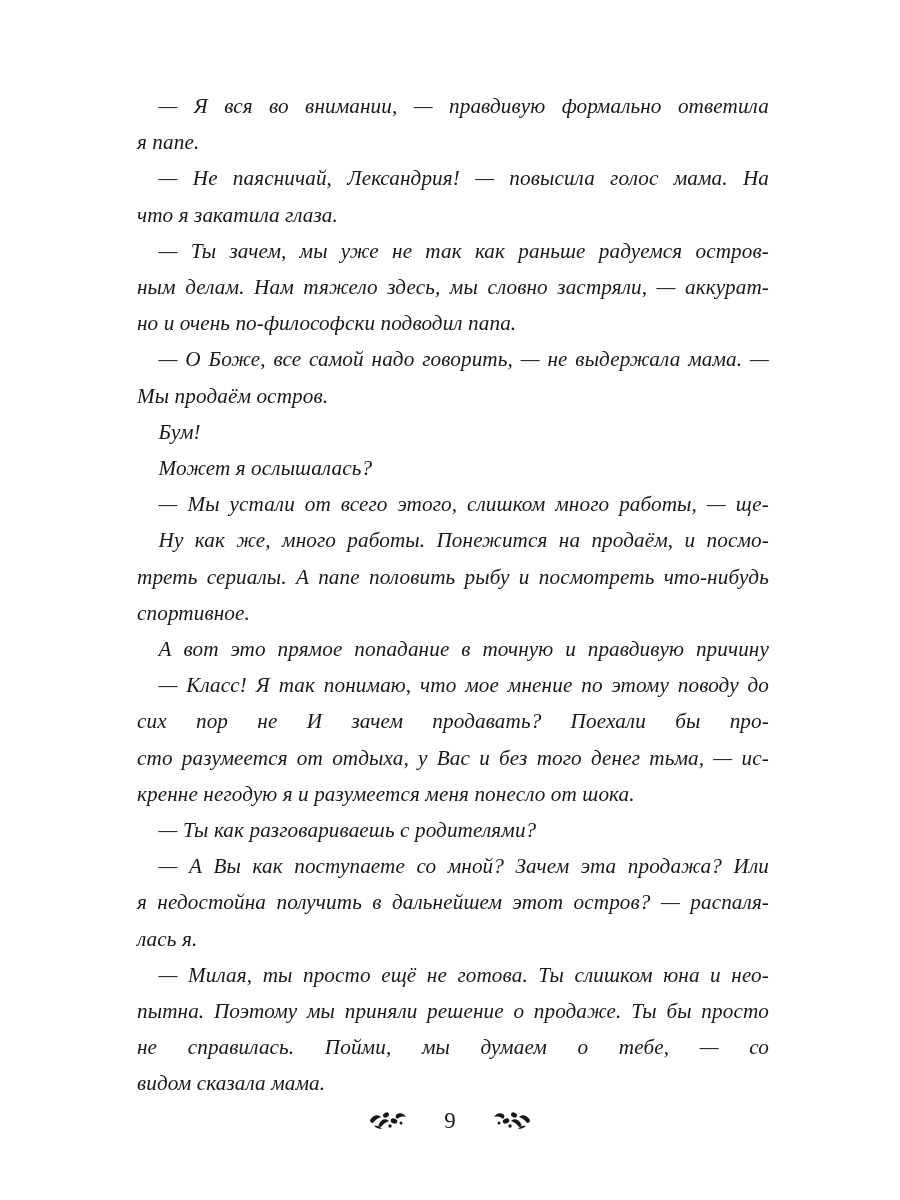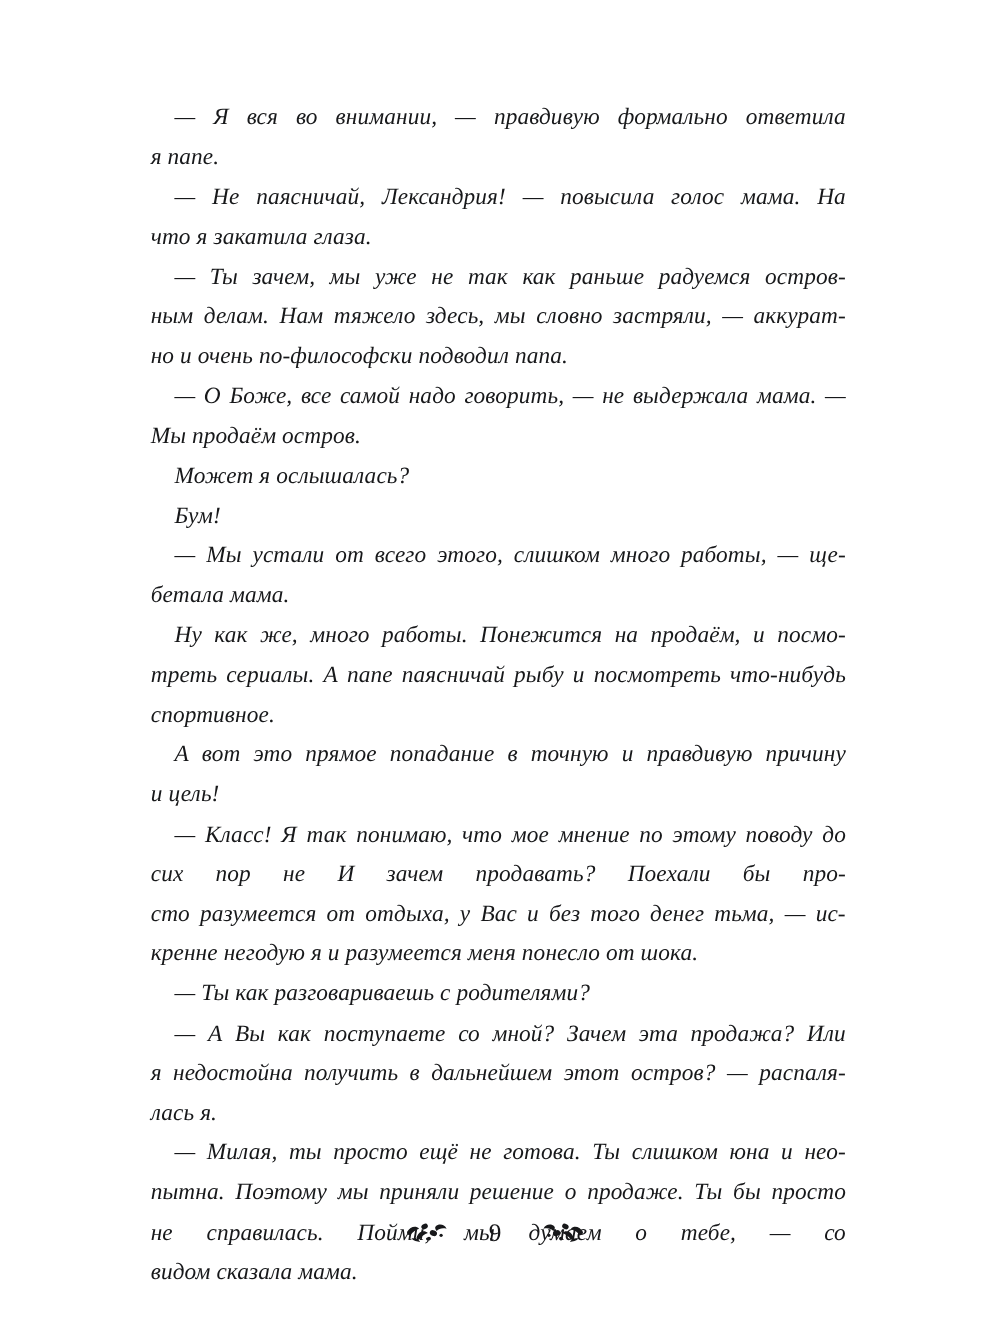--- a/index.html
+++ b/index.html
@@ -85,37 +85,35 @@
       <p class="para">
         <span class="line just"><span class="w">&nbsp;&nbsp;&nbsp;&nbsp;—</span><span class="w">Ты</span><span class="w">зачем,</span><span class="w">мы</span><span class="w">уже</span><span class="w">не</span><span class="w">так</span><span class="w">как</span><span class="w">раньше</span><span class="w">радуемся</span><span class="w">остров-</span></span>
         <span class="line just"><span class="w">ным</span><span class="w">делам.</span><span class="w">Нам</span><span class="w">тяжело</span><span class="w">здесь,</span><span class="w">мы</span><span class="w">словно</span><span class="w">застряли,</span><span class="w">—</span><span class="w">аккурат-</span></span>
         <span class="line">но и очень по-философски подводил папа.</span>
       </p>
       <p class="para">
         <span class="line just"><span class="w">&nbsp;&nbsp;&nbsp;&nbsp;—</span><span class="w">О</span><span class="w">Боже,</span><span class="w">все</span><span class="w">самой</span><span class="w">надо</span><span class="w">говорить,</span><span class="w">—</span><span class="w">не</span><span class="w">выдержала</span><span class="w">мама.</span><span class="w">—</span></span>
         <span class="line">Мы продаём остров.</span>
       </p>
       <p class="para">
+        <span class="line">&nbsp;&nbsp;&nbsp;&nbsp;Бум!</span>
+      </p>
+      <p class="para">
         <span class="line">&nbsp;&nbsp;&nbsp;&nbsp;Может я ослышалась?</span>
       </p>
       <p class="para">
-        <span class="line">&nbsp;&nbsp;&nbsp;&nbsp;Бум!</span>
-      </p>
-      <p class="para">
         <span class="line just"><span class="w">&nbsp;&nbsp;&nbsp;&nbsp;—</span><span class="w">Мы</span><span class="w">устали</span><span class="w">от</span><span class="w">всего</span><span class="w">этого,</span><span class="w">слишком</span><span class="w">много</span><span class="w">работы,</span><span class="w">—</span><span class="w">ще-</span></span>
-        <span class="line">бетала мама.</span>
       </p>
       <p class="para">
         <span class="line just"><span class="w">&nbsp;&nbsp;&nbsp;&nbsp;Ну</span><span class="w">как</span><span class="w">же,</span><span class="w">много</span><span class="w">работы.</span><span class="w">Понежится</span><span class="w">на</span><span class="w">продаём,</span><span class="w">и</span><span class="w">посмо-</span></span>
-        <span class="line just"><span class="w">треть</span><span class="w">сериалы.</span><span class="w">А</span><span class="w">папе</span><span class="w">паясничай</span><span class="w">рыбу</span><span class="w">и</span><span class="w">посмотреть</span><span class="w">что-нибудь</span></span>
+        <span class="line just"><span class="w">треть</span><span class="w">сериалы.</span><span class="w">А</span><span class="w">папе</span><span class="w">половить</span><span class="w">рыбу</span><span class="w">и</span><span class="w">посмотреть</span><span class="w">что-нибудь</span></span>
         <span class="line">спортивное.</span>
       </p>
       <p class="para">
         <span class="line just"><span class="w">&nbsp;&nbsp;&nbsp;&nbsp;А</span><span class="w">вот</span><span class="w">это</span><span class="w">прямое</span><span class="w">попадание</span><span class="w">в</span><span class="w">точную</span><span class="w">и</span><span class="w">правдивую</span><span class="w">причину</span></span>
-        <span class="line">и цель!</span>
       </p>
       <p class="para">
         <span class="line just"><span class="w">&nbsp;&nbsp;&nbsp;&nbsp;—</span><span class="w">Класс!</span><span class="w">Я</span><span class="w">так</span><span class="w">понимаю,</span><span class="w">что</span><span class="w">мое</span><span class="w">мнение</span><span class="w">по</span><span class="w">этому</span><span class="w">поводу</span><span class="w">до</span></span>
         <span class="line just"><span class="w">сих</span><span class="w">пор</span><span class="w">не</span><span class="w">И</span><span class="w">зачем</span><span class="w">продавать?</span><span class="w">Поехали</span><span class="w">бы</span><span class="w">про-</span></span>
         <span class="line just"><span class="w">сто</span><span class="w">разумеется</span><span class="w">от</span><span class="w">отдыха,</span><span class="w">у</span><span class="w">Вас</span><span class="w">и</span><span class="w">без</span><span class="w">того</span><span class="w">денег</span><span class="w">тьма,</span><span class="w">—</span><span class="w">ис-</span></span>
         <span class="line">кренне негодую я и разумеется меня понесло от шока.</span>
       </p>
       <p class="para">
         <span class="line">&nbsp;&nbsp;&nbsp;&nbsp;— Ты как разговариваешь с родителями?</span>
       </p>

